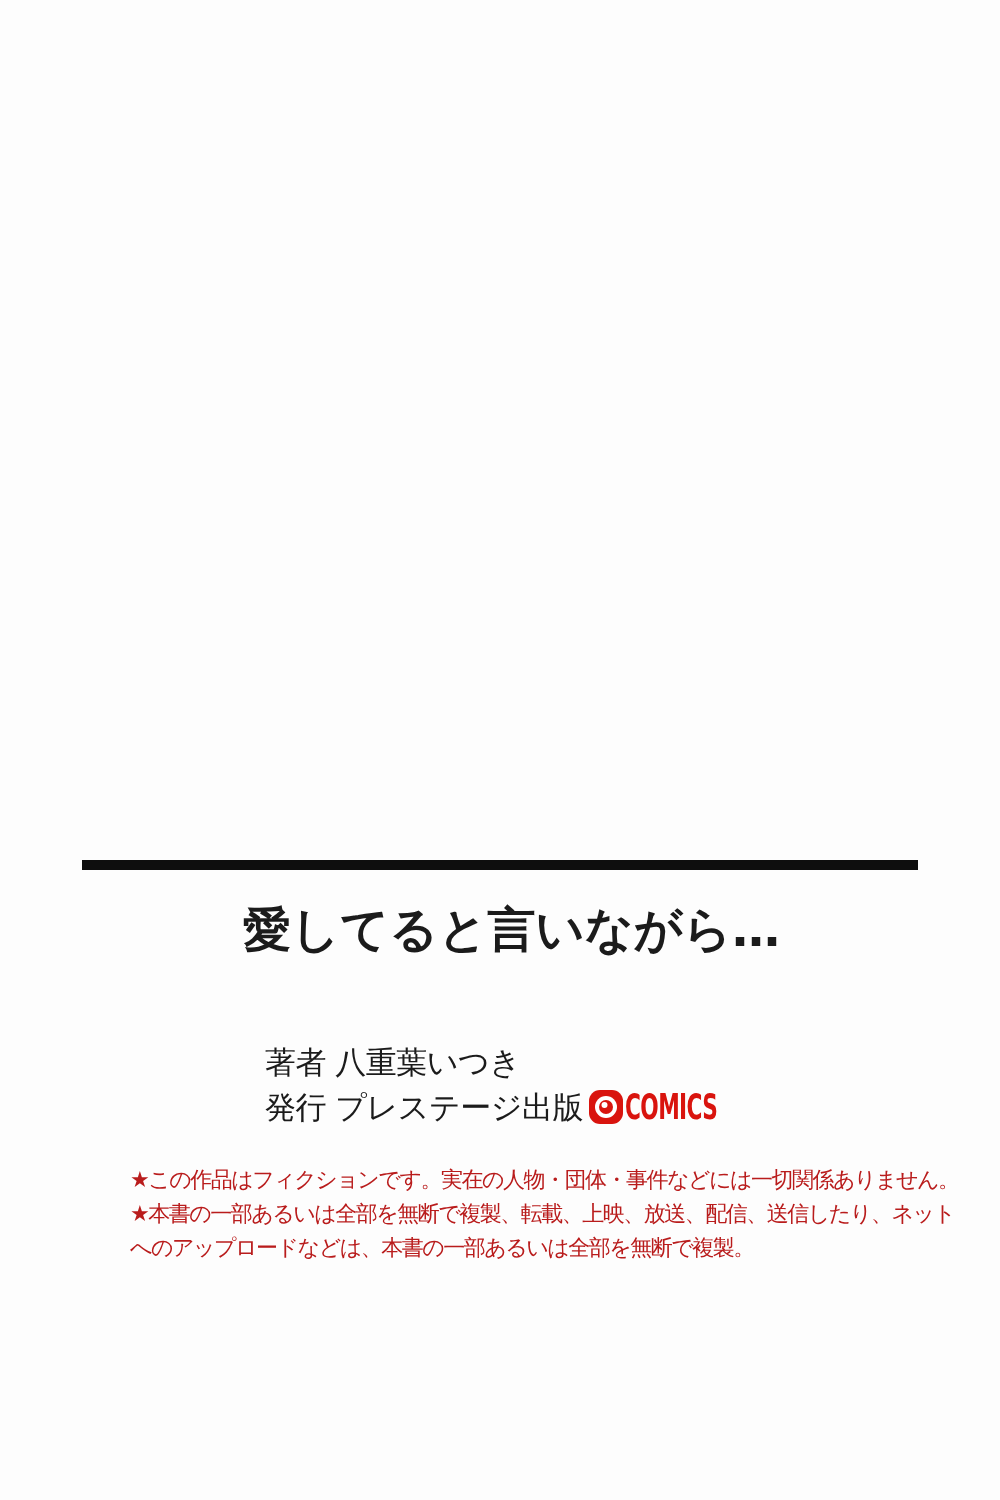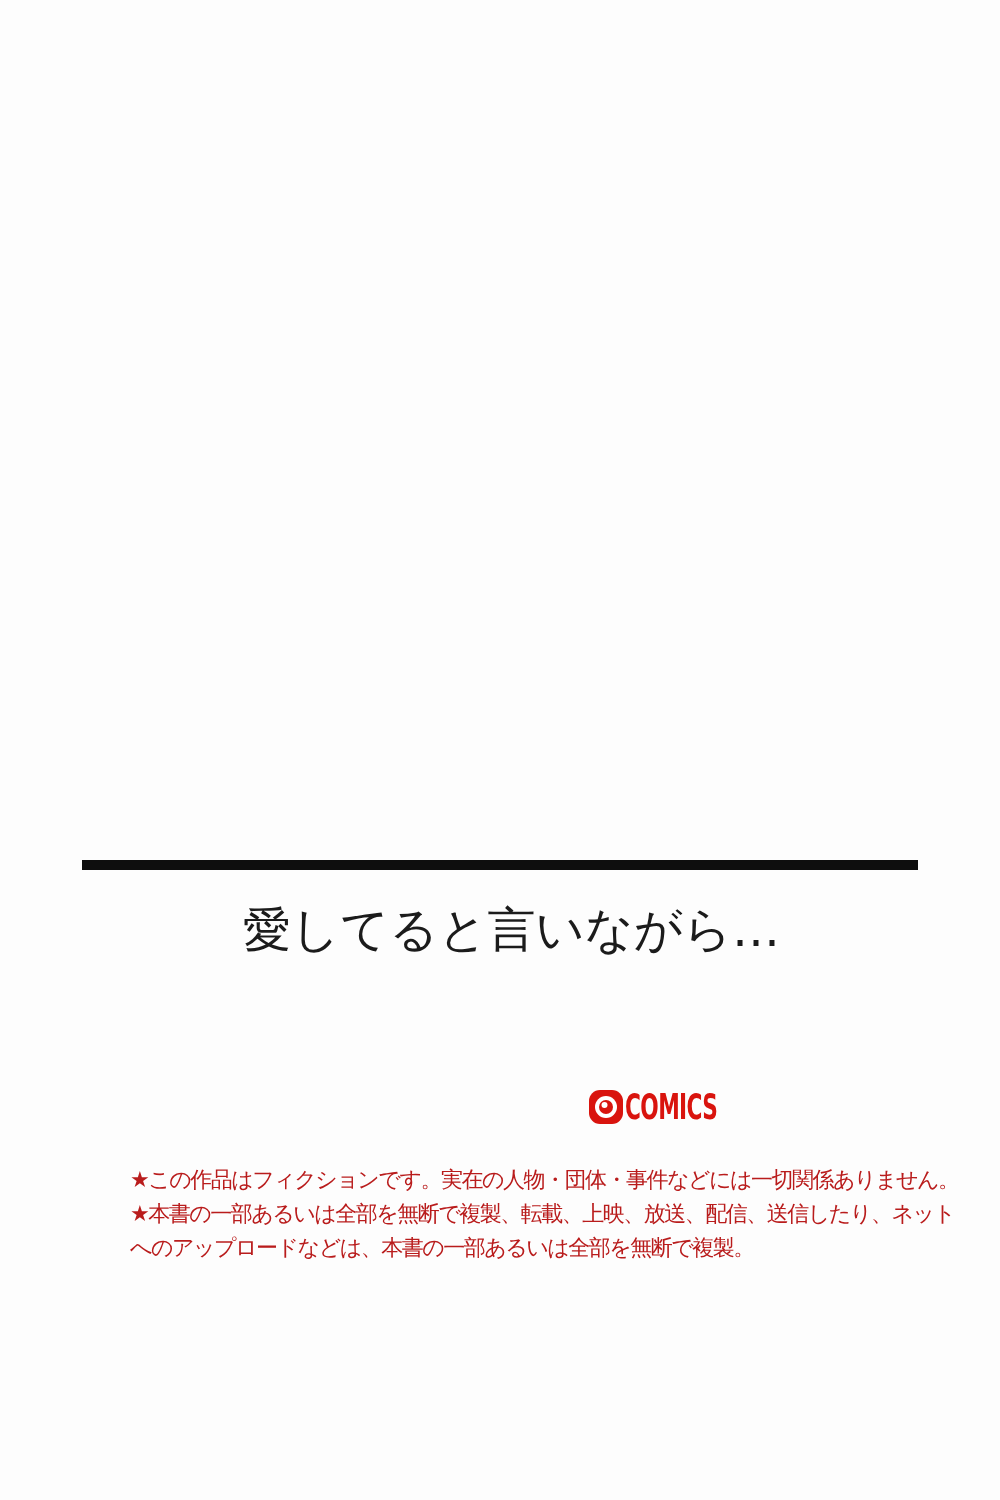--- a/index.html
+++ b/index.html
@@ -23,21 +23,21 @@
     height: 10px;
     background: #0e0e0e;
   }
   .book-title {
     position: absolute;
     left: 243px;
     top: 901px;
     font-size: 48px;
     line-height: 56px;
     letter-spacing: 0px;
-    font-weight: 400;
+    font-weight: 700;
     color: #1b1b1b;
     white-space: nowrap;
   }
   .credits {
     position: absolute;
     left: 265px;
     top: 1040px;
     font-size: 31px;
     line-height: 45px;
     letter-spacing: -0.5px;
@@ -83,20 +83,22 @@
 </head>
 <body>
 
 <div>
 
   <div class="divider"></div>
 
   <div class="book-title">愛してると言いながら…</div>
 
   <div class="credits">
+    <div class="credit-line">著者 八重葉いつき</div>
+    <div class="credit-line">発行 プレステージ出版</div>
   </div>
 
   <div class="publisher-logo">
     <svg class="logo-mark" viewBox="0 0 36 36">
       <rect x="1" y="1" width="34" height="34" rx="11" fill="#d9140e"></rect>
       <circle cx="18" cy="18" r="11" fill="#ffffff"></circle>
       <circle cx="18" cy="18" r="7" fill="#d9140e"></circle>
       <circle cx="16.5" cy="16" r="3" fill="#ffffff"></circle>
     </svg>
     <span class="logo-text">COMICS</span>

